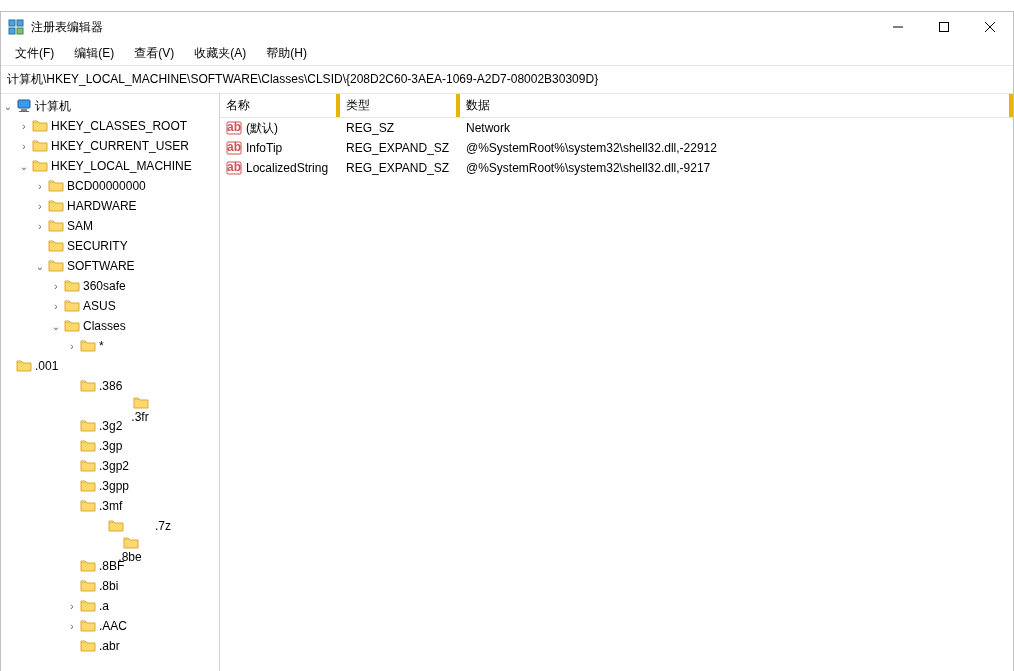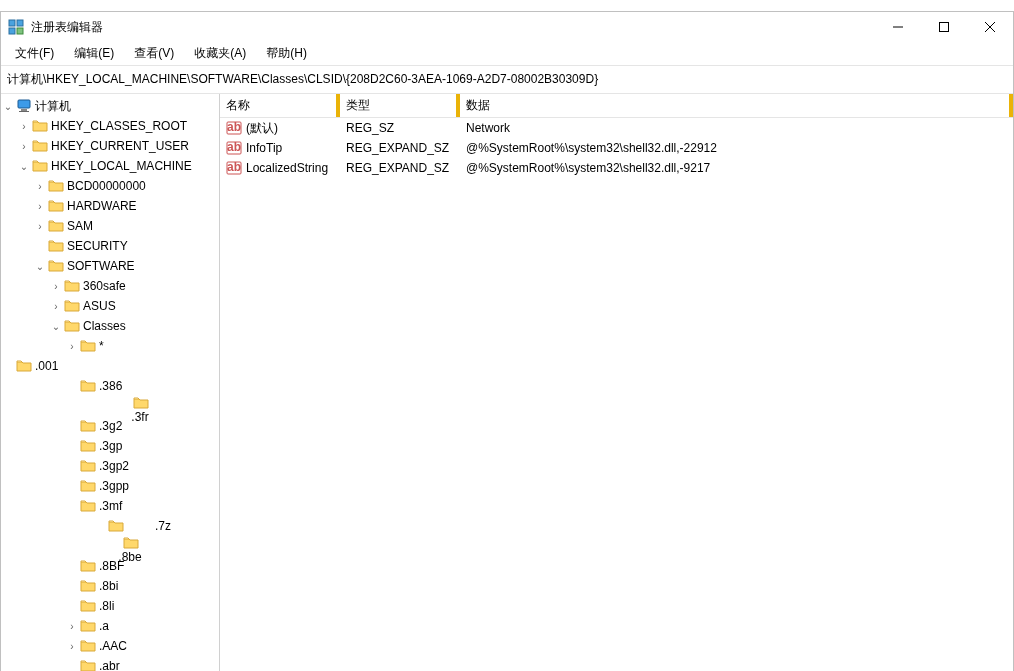--- a/index.html
+++ b/index.html
@@ -326,30 +326,20 @@
         </div>
         <div class="tree-node" style="padding-left: 64px;">
           <span class="tw"></span>
           <span class="fi">
             <svg width="16" height="14" viewBox="0 0 16 14">
               <path d="M1 3 L6 3 L7 4 L15 4 L15 12 L1 12 Z" fill="#ffd86b" stroke="#d9a93a"></path>
               <path d="M1 3 L1 2 L5 2 L6 3" fill="#ffe9a8" stroke="#d9a93a"></path>
             </svg>
           </span>
           <span class="lbl">.8bi</span>
-        </div>
-        <div class="tree-node" style="padding-left: 64px;">
-          <span class="tw"></span>
-          <span class="fi">
-            <svg width="16" height="14" viewBox="0 0 16 14">
-              <path d="M1 3 L6 3 L7 4 L15 4 L15 12 L1 12 Z" fill="#ffd86b" stroke="#d9a93a"></path>
-              <path d="M1 3 L1 2 L5 2 L6 3" fill="#ffe9a8" stroke="#d9a93a"></path>
-            </svg>
-          </span>
-          <span class="lbl">.8li</span>
         </div>
         <div class="tree-node" style="padding-left: 64px;">
           <span class="tw">›</span>
           <span class="fi">
             <svg width="16" height="14" viewBox="0 0 16 14">
               <path d="M1 3 L6 3 L7 4 L15 4 L15 12 L1 12 Z" fill="#ffd86b" stroke="#d9a93a"></path>
               <path d="M1 3 L1 2 L5 2 L6 3" fill="#ffe9a8" stroke="#d9a93a"></path>
             </svg>
           </span>
           <span class="lbl">.a</span>

